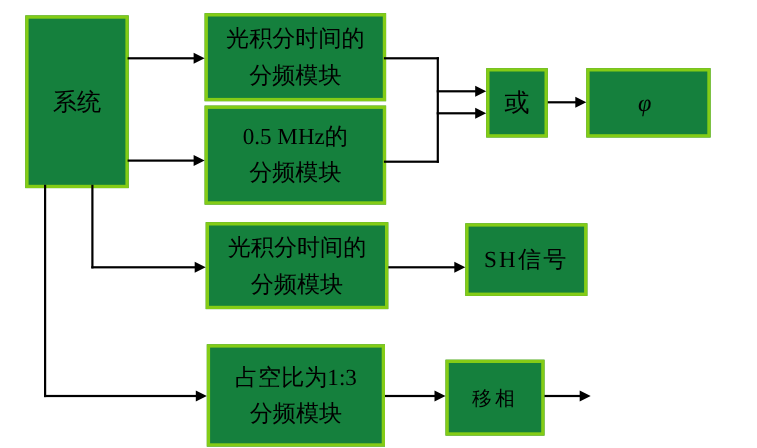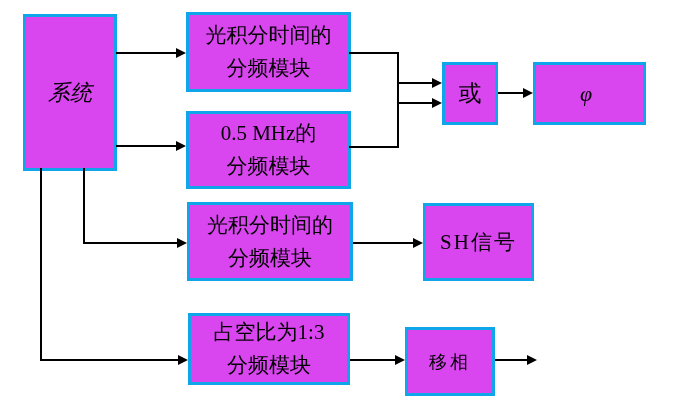--- a/index.html
+++ b/index.html
@@ -12,22 +12,22 @@
     width: 688px;
     height: 407px;
     background: #ffffff;
     font-family: "Liberation Serif", "DejaVu Serif", serif;
     color: #000000;
     overflow: hidden;
   }
   .node {
     position: absolute;
     box-sizing: border-box;
-    border: 3px solid #0ea5e9;
-    background: #d946ef;
+    border: 3px solid #84cc16;
+    background: #15803d;
     display: flex;
     flex-direction: column;
     align-items: center;
     justify-content: center;
     text-align: center;
   }
   .node .ln { display: block; }
   .two-line { font-size: 21px; line-height: 33px; }
   .hline, .vline {
     position: absolute;
@@ -37,29 +37,29 @@
   .vline { width: 2px; }
   .arrowhead {
     position: absolute;
     width: 0;
     height: 0;
     border-top: 5px solid transparent;
     border-bottom: 5px solid transparent;
     border-left: 10px solid #000000;
   }
   
-  .n-sysclock { left: 23px;  top: 14px;  width: 94px;  height: 157px; font-size: 22px; line-height: 36px; font-style: italic; }
+  .n-sysclock { left: 23px;  top: 14px;  width: 94px;  height: 157px; font-size: 22px; line-height: 36px; }
   .n-div-top  { left: 186px; top: 12px;  width: 165px; height: 80px; }
-  .n-div-mhz  { left: 186px; top: 111px; width: 165px; height: 78px; }
+  .n-div-mhz  { left: 186px; top: 96px; width: 165px; height: 90px; }
   .n-or       { left: 442px; top: 62px;  width: 56px;  height: 63px; font-size: 23px; }
   .n-phi      { left: 533px; top: 62px;  width: 113px; height: 63px; font-size: 22px; letter-spacing: 3px; flex-direction: row; }
   .n-phi .phi-symbol { font-style: italic; margin-right: 4px; }
   .n-div-mid  { left: 187px; top: 202px; width: 166px; height: 79px; }
-  .n-sh       { left: 423px; top: 203px; width: 111px; height: 78px; font-size: 21px; letter-spacing: 2px; }
-  .n-div-duty { left: 188px; top: 313px; width: 162px; height: 72px; }
+  .n-sh       { left: 423px; top: 203px; width: 111px; height: 66px; font-size: 21px; letter-spacing: 2px; }
+  .n-div-duty { left: 188px; top: 313px; width: 162px; height: 93px; }
   .n-shift    { left: 405px; top: 327px; width: 90px;  height: 69px; font-size: 18px; letter-spacing: 3px; }
   .n-rs       { left: 537px; top: 328px; width: 109px; height: 63px; font-size: 21px; letter-spacing: 2px; }
 </style>
 </head>
 <body>
 
 <div class="canvas">
 
   <div class="node n-sysclock">
     <span class="ln">系统</span>

